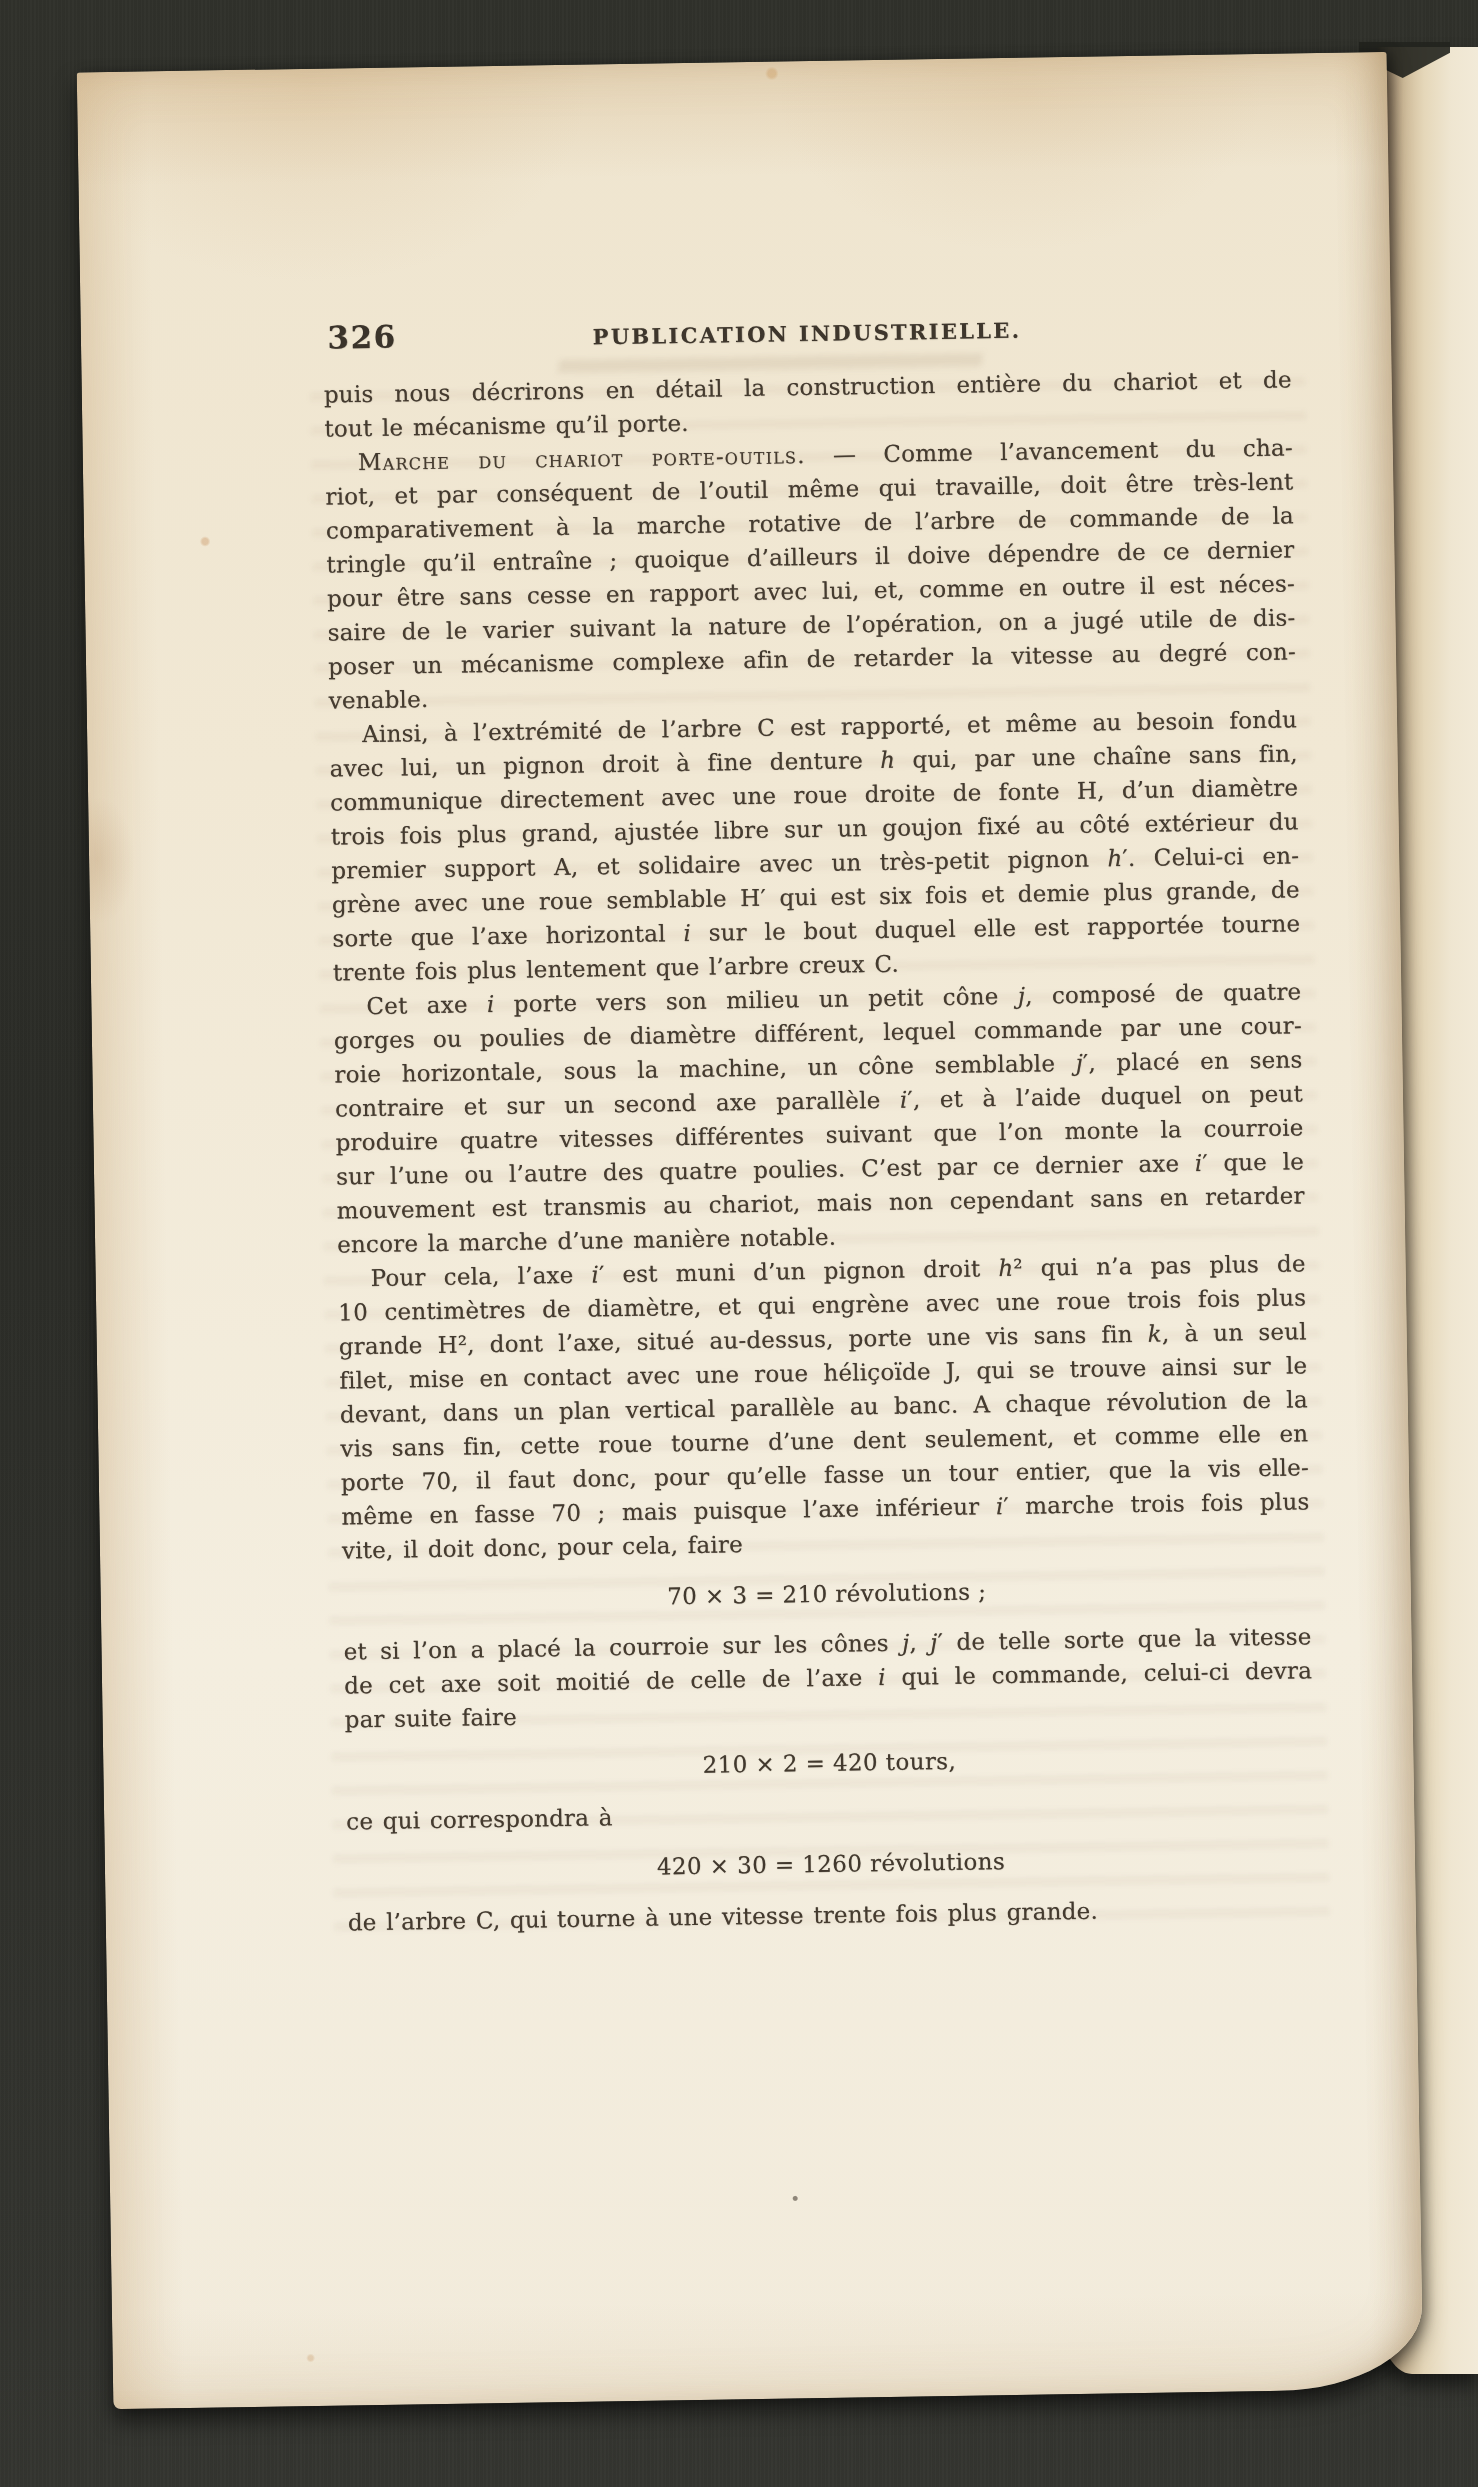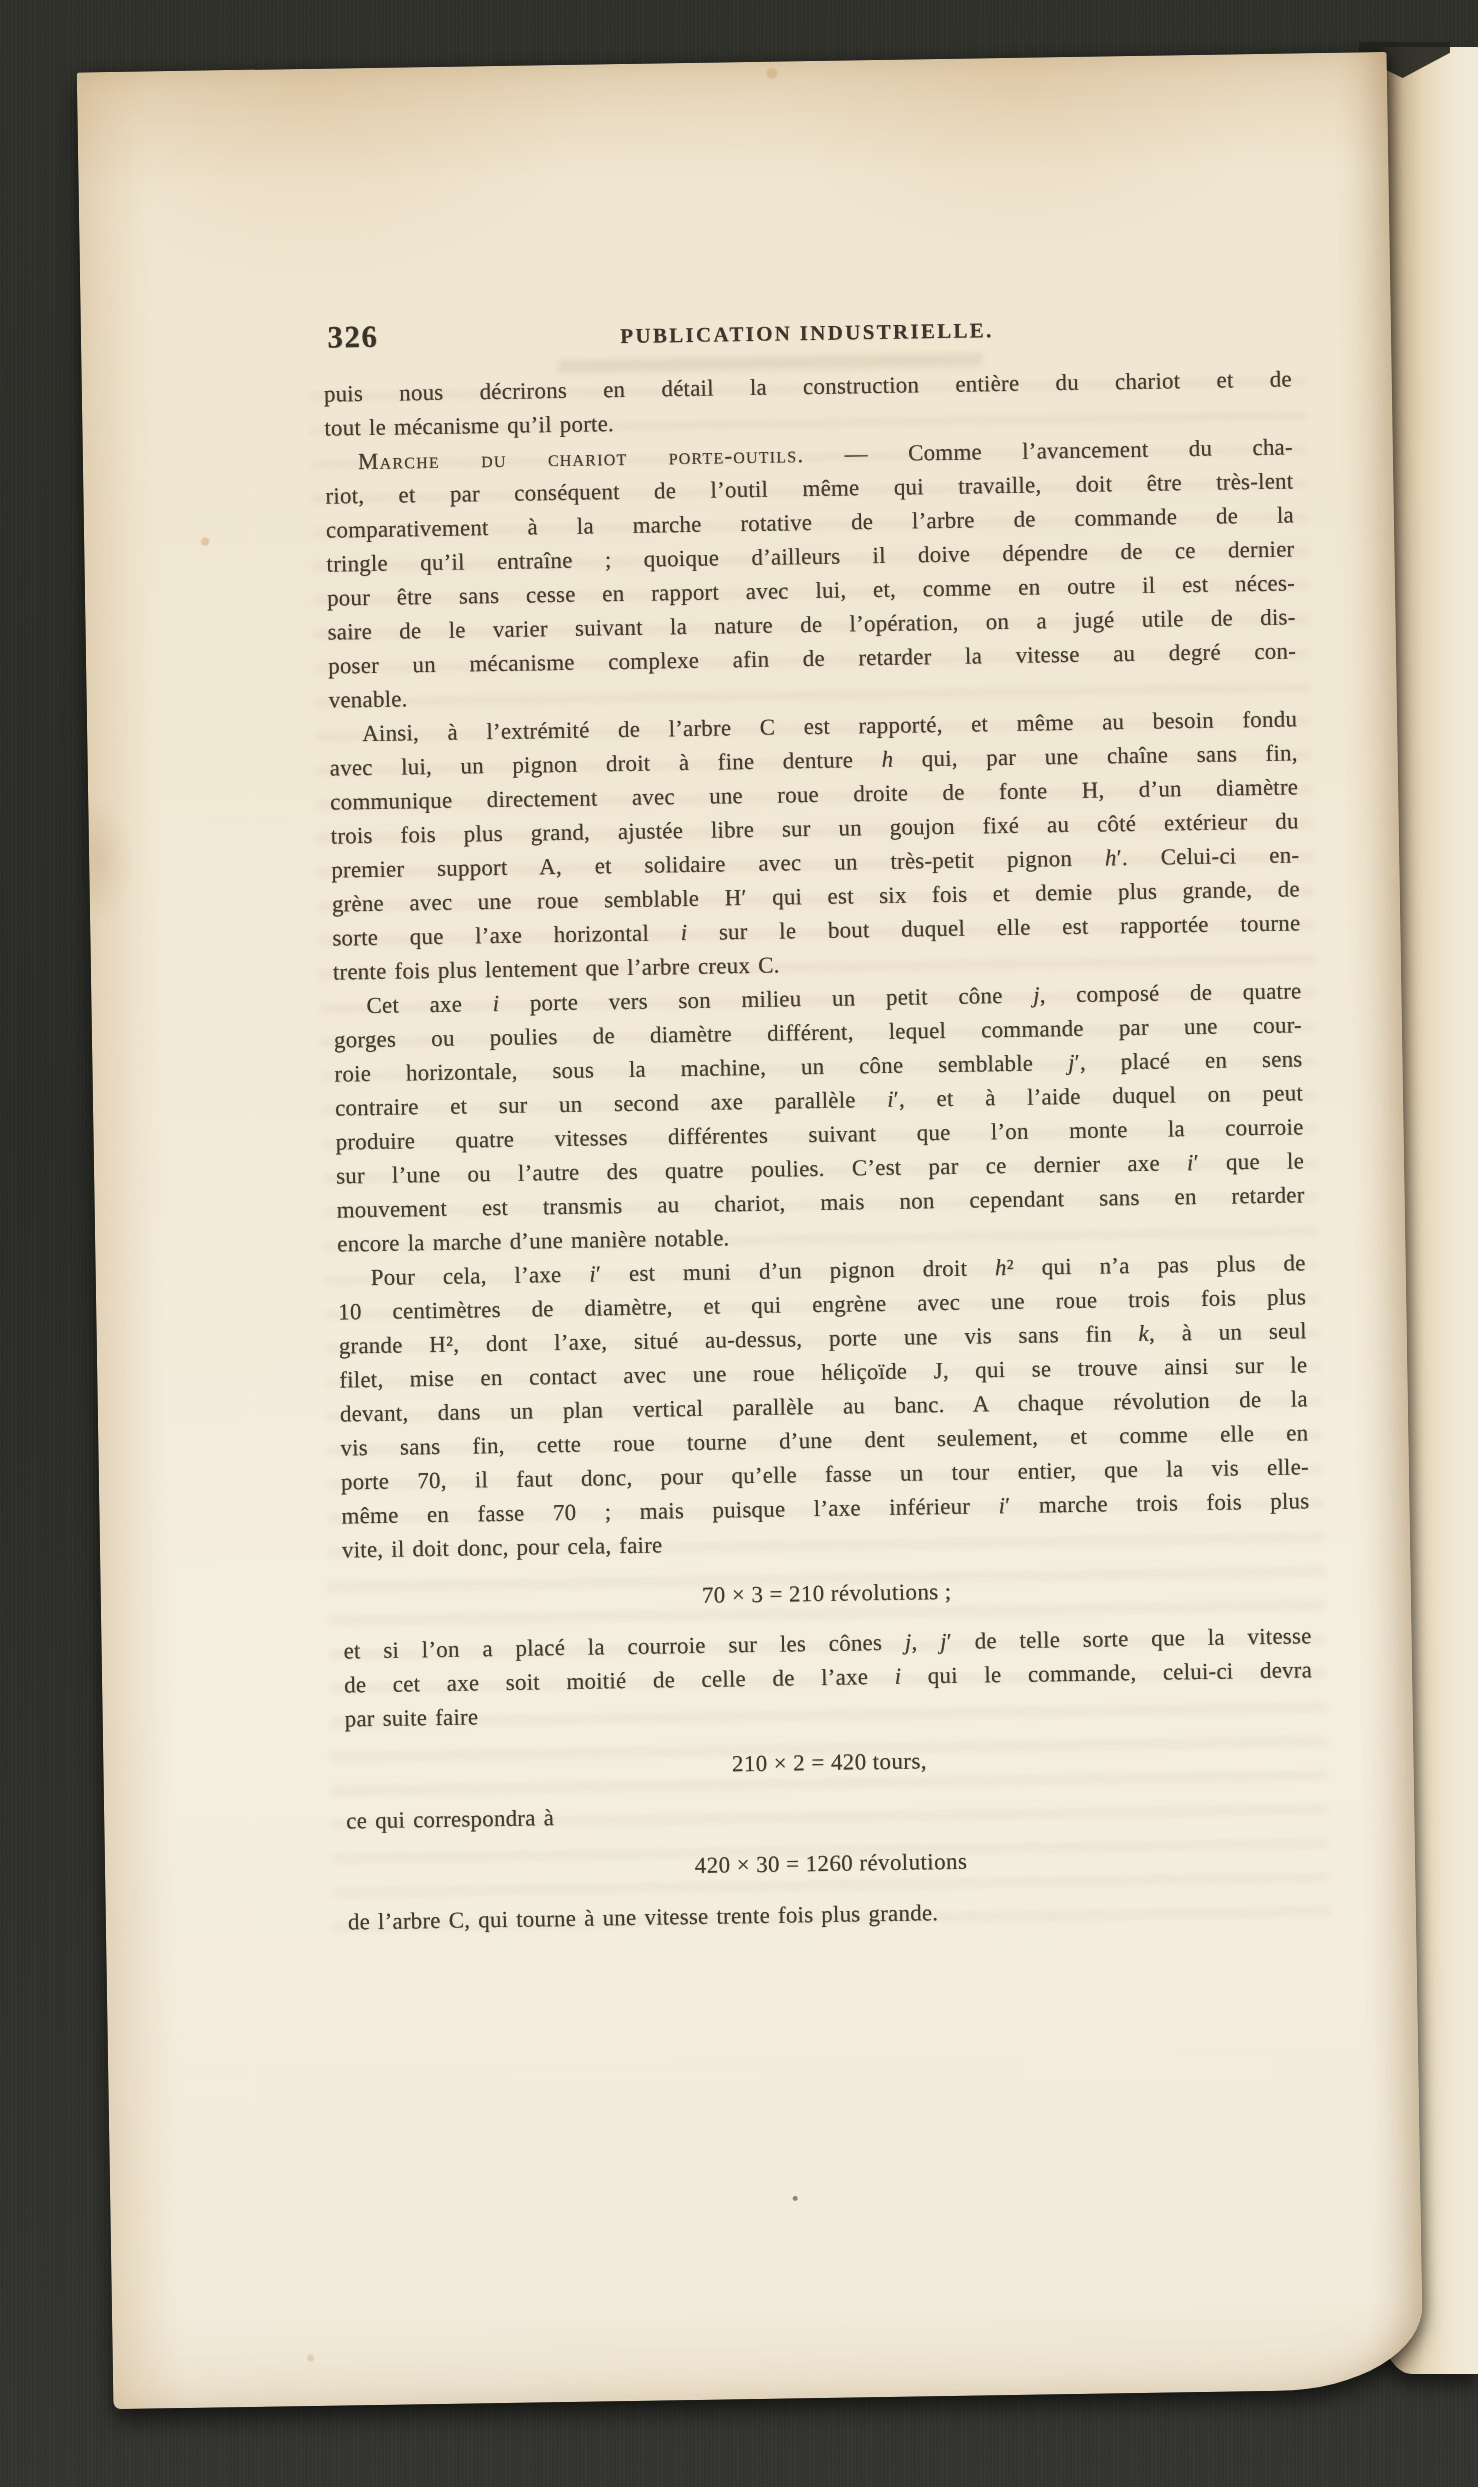--- a/index.html
+++ b/index.html
@@ -1,21 +1,21 @@
 <!DOCTYPE html>
 <html style="font-size:12px"><head>
 <meta charset="utf-8">
 <style>
   html,body{margin:0;padding:0;}
   body{
     width:1478px;height:2487px;overflow:hidden;position:relative;
     background:linear-gradient(180deg,#30312b 0%,#2b2c27 45%,#343530 100%);
     font-family:"DejaVu Serif","Liberation Serif",serif;
   }
-  .stage{position:absolute;inset:0;font-family:Liberation Serif, serif;}
+  .stage{position:absolute;inset:0;}
   
   .stage::before{
     content:"";position:absolute;inset:0;pointer-events:none;
     background:repeating-linear-gradient(90deg,rgba(255,255,255,0.015) 0 1.5px,rgba(0,0,0,0.015) 1.5px 3.8px);
   }
   
   .adjacent-page{
     position:absolute;left:1377px;top:47px;width:101px;height:2327px;
     background:linear-gradient(90deg,#2e2619 0px,#6b5a43 4.5px,#a89174 12px,#cdb997 26px,#e5d7b9 47px,#efe6d1 74px,#f2ead8 100%);
     border-bottom-left-radius:35px 68px;

